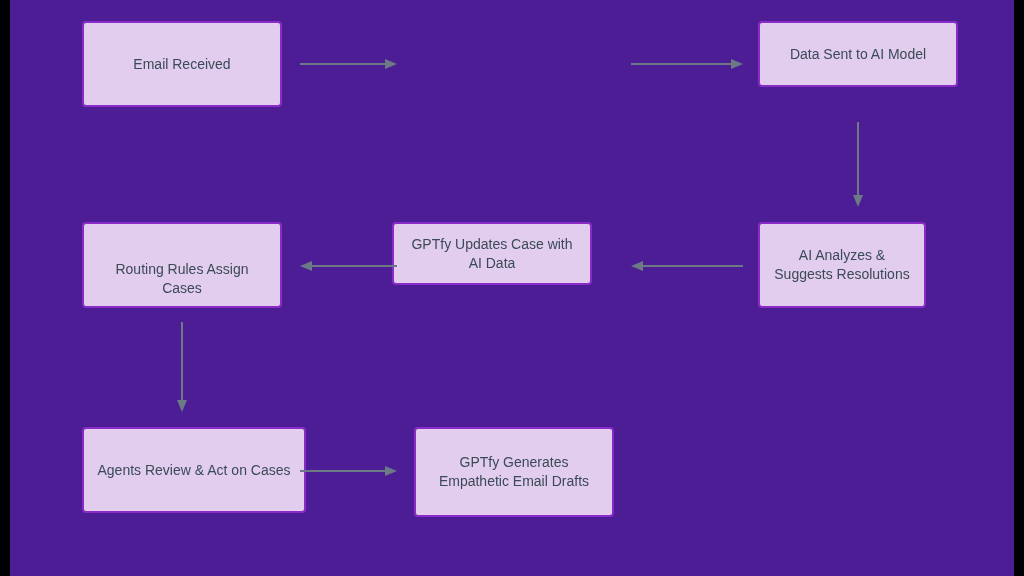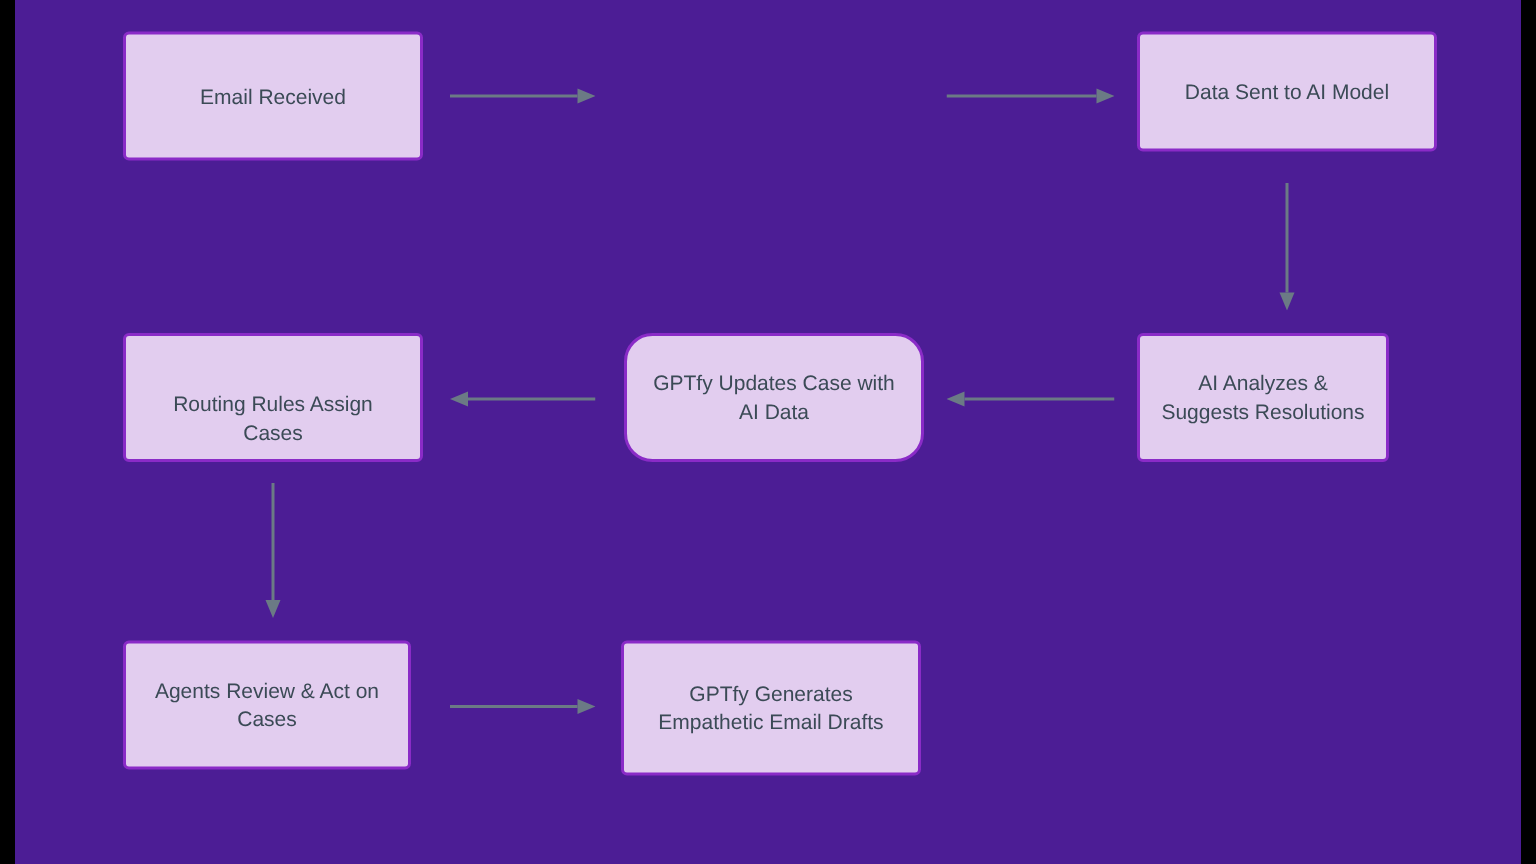--- a/index.html
+++ b/index.html
@@ -35,33 +35,33 @@
   .arrow-line { stroke: #6b7a85; stroke-width: 2; fill: none; }
   .arrow-head { fill: #6b7a85; }
 </style>
 </head>
 <body>
 
 <div class="canvas" style="left: 10px; top: 0px; width: 1004px; height: 576px;">
     <div class="node" style="left: 72px; top: 21px; width: 200px; height: 86px;">
       <span>Email Received</span>
     </div>
-    <div class="node" style="left: 748px; top: 21px; width: 200px; height: 80px;">
+    <div class="node" style="left: 748px; top: 21px; width: 200px; height: 66px;">
       <span>Data Sent to AI Model</span>
     </div>
     <div class="node" style="left: 748px; top: 222px; width: 168px; height: 86px;">
       <span>AI Analyzes &amp; Suggests Resolutions</span>
     </div>
-    <div class="node" style="left: 406px; top: 222px; width: 200px; height: 86px; border-radius: 19px;">
+    <div class="node" style="left: 382px; top: 222px; width: 200px; height: 63px;">
       <span>GPTfy Updates Case with AI Data</span>
     </div>
     <div class="node" style="left: 72px; top: 222px; width: 200px; height: 86px; align-items: flex-end;">
       <span>Routing Rules Assign Cases</span>
     </div>
-    <div class="node" style="left: 72px; top: 427px; width: 192px; height: 86px;">
+    <div class="node" style="left: 72px; top: 427px; width: 224px; height: 86px;">
       <span>Agents Review &amp; Act on Cases</span>
     </div>
     <div class="node" style="left: 404px; top: 427px; width: 200px; height: 90px;">
       <span>GPTfy Generates Empathetic Email Drafts</span>
     </div>
     <div class="arrow" style="left: 290px; top: 56px;">
       <svg width="97" height="16">
         <line class="arrow-line" x1="0" y1="8" x2="85" y2="8"></line>
         <polygon class="arrow-head" points="97,8 85,3 85,13"></polygon>
       </svg>

